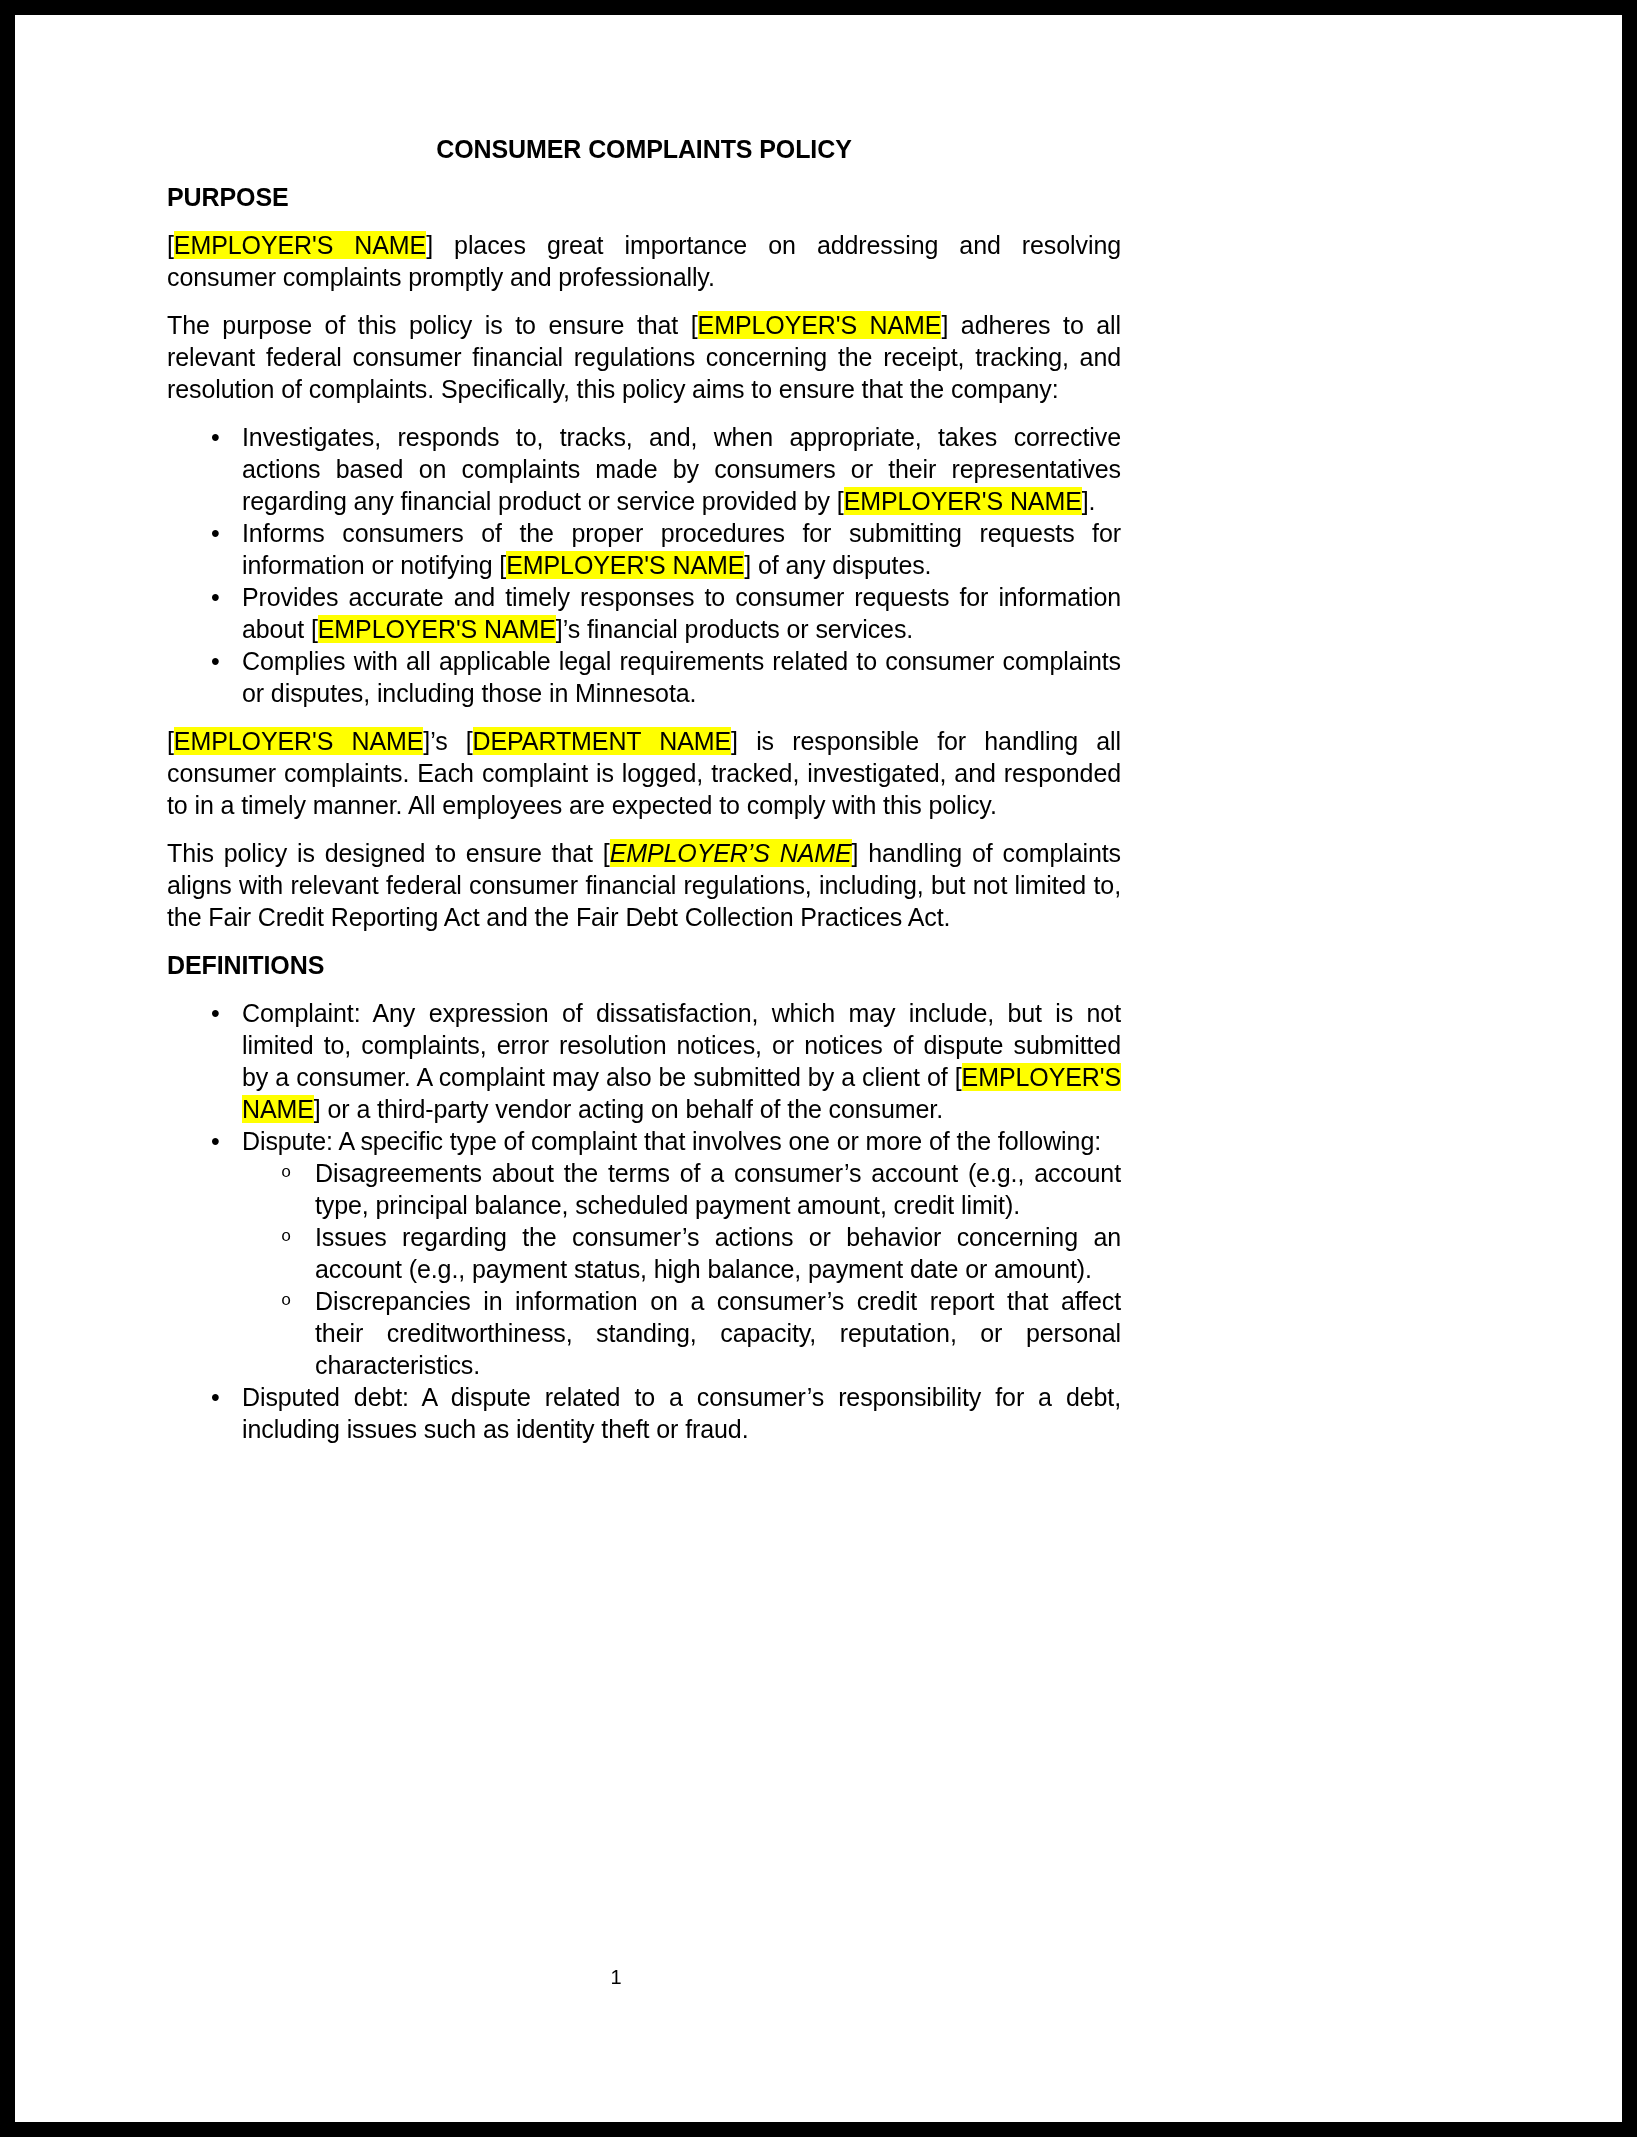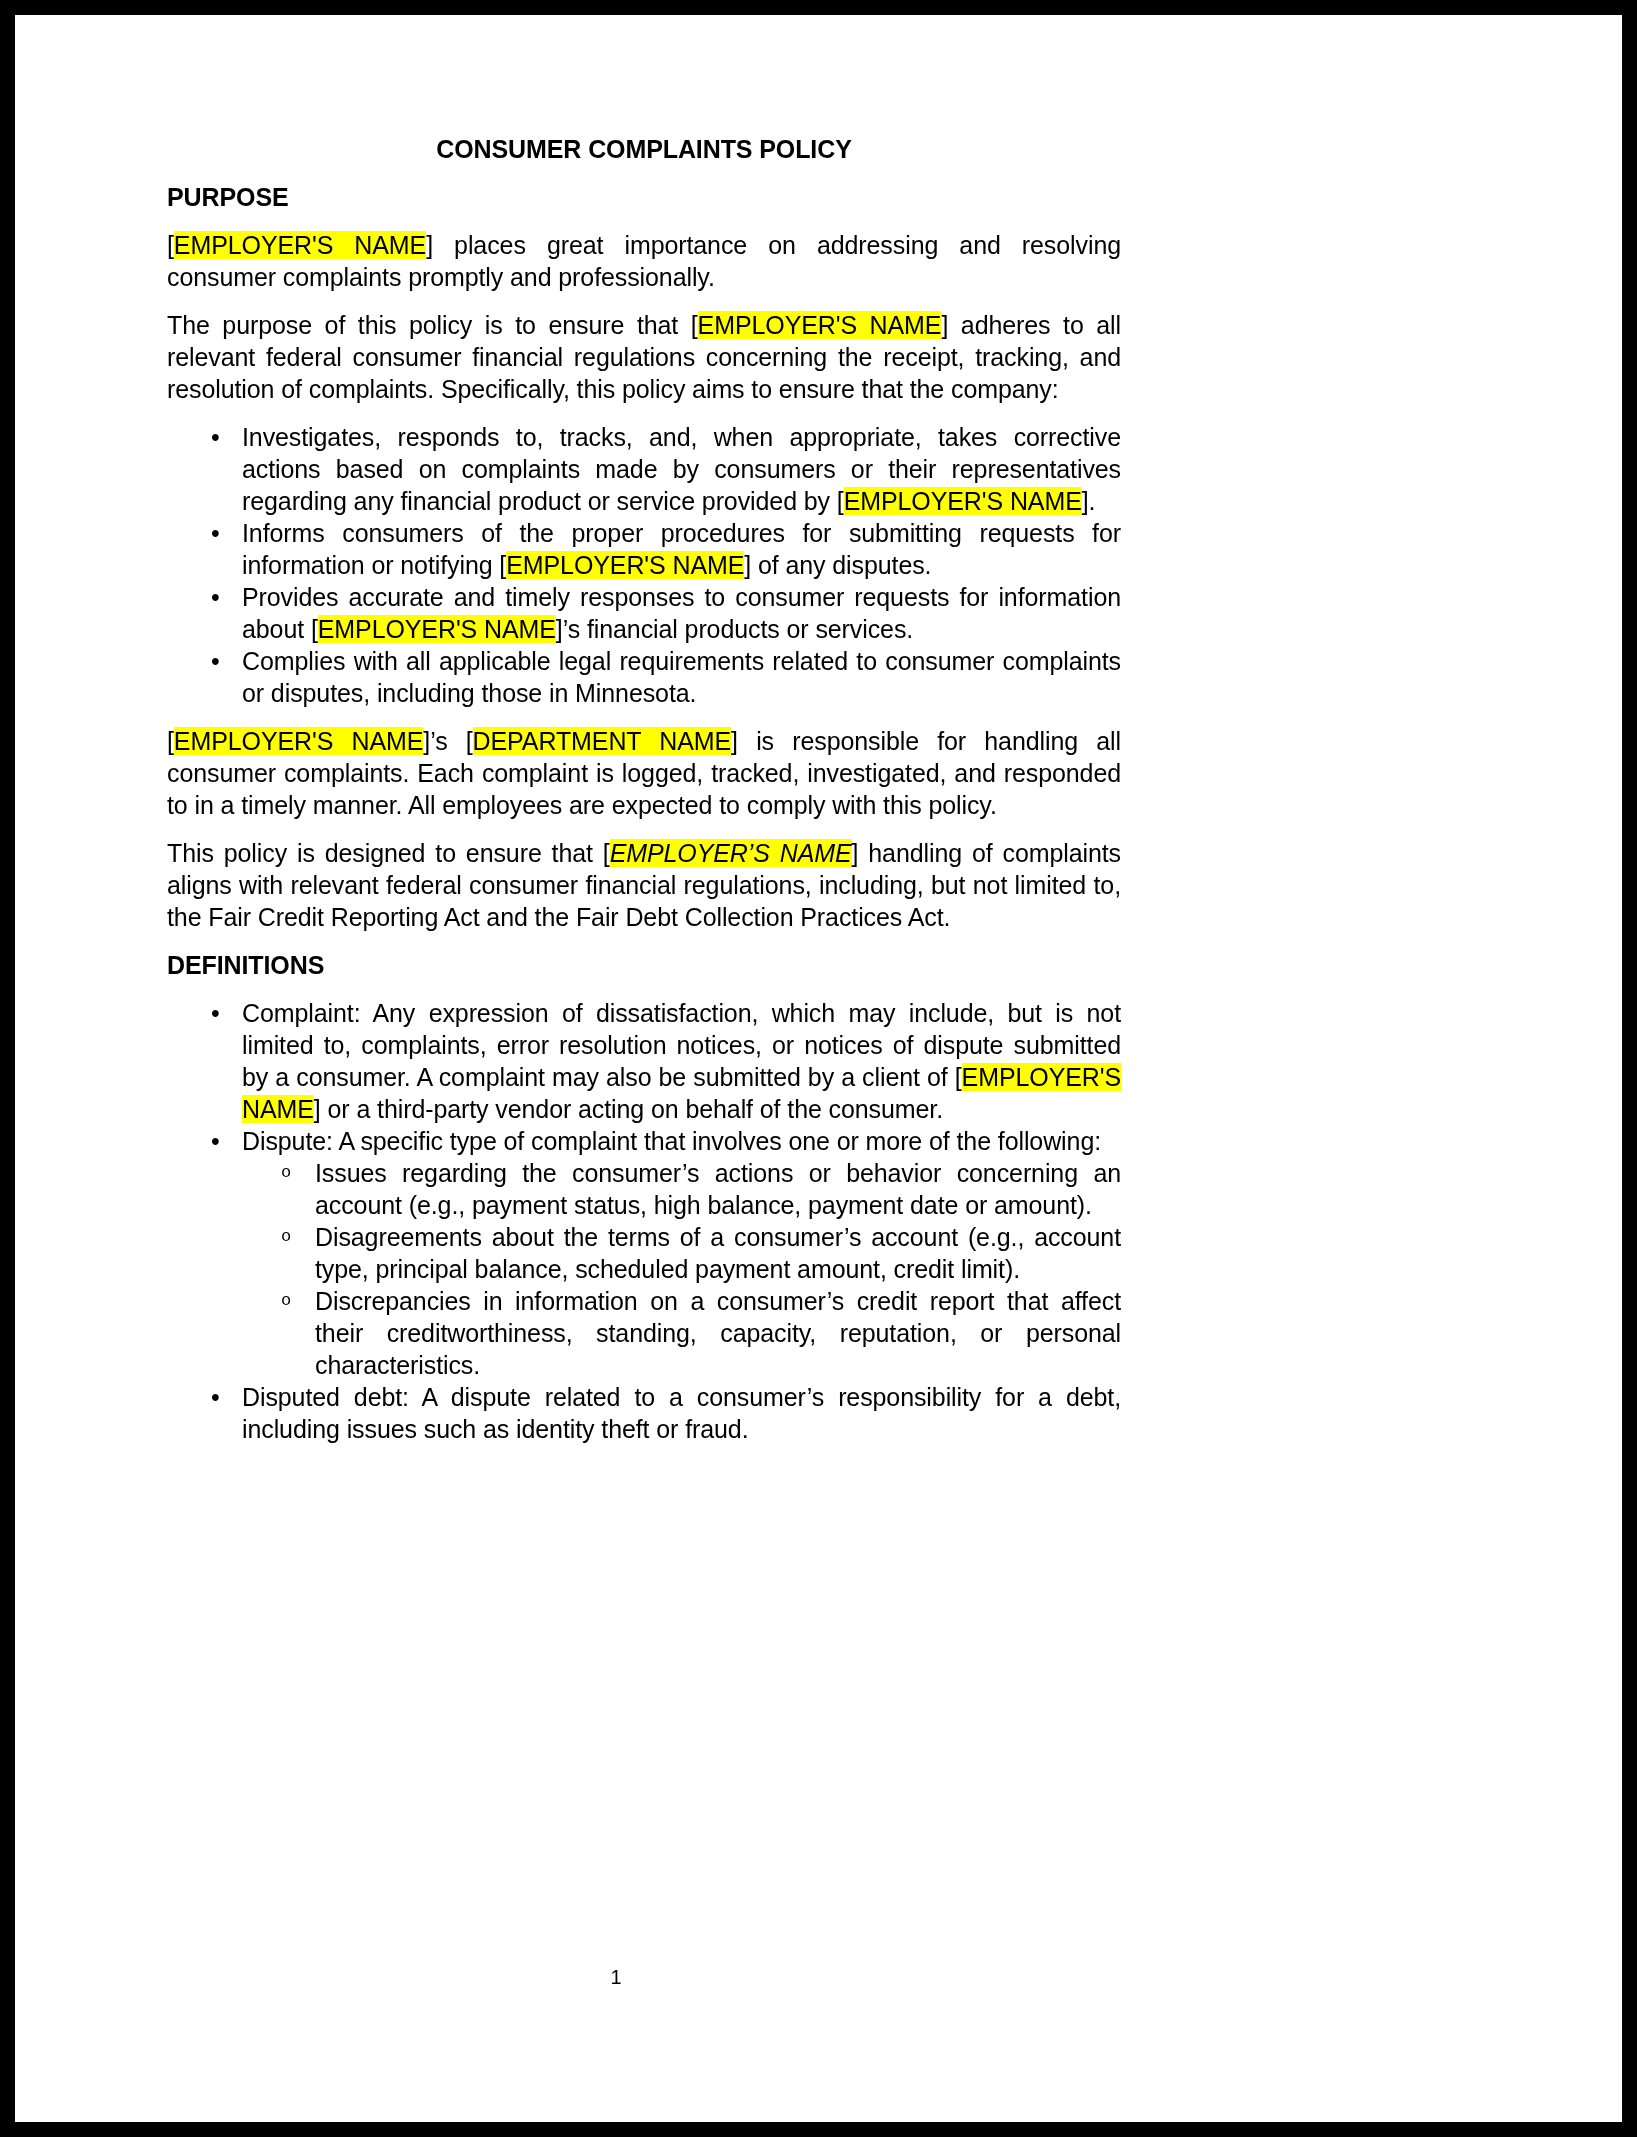--- a/index.html
+++ b/index.html
@@ -112,22 +112,22 @@
     <p class="para"><span>This policy is designed to ensure that [</span><span class="hl" style="background-color: rgb(255, 255, 0); font-style: italic;">EMPLOYER’S NAME</span><span>] handling of complaints aligns with relevant federal consumer financial regulations, including, but not limited to, the Fair Credit Reporting Act and the Fair Debt Collection Practices Act.</span></p>
 
     <p class="heading">DEFINITIONS</p>
 
 
     <ul class="bullets">
       <li><span>Complaint: Any expression of dissatisfaction, which may include, but is not limited to, complaints, error resolution notices, or notices of dispute submitted by a consumer. A complaint may also be submitted by a client of [</span><span class="hl" style="background-color: rgb(255, 255, 0);">EMPLOYER'S NAME</span><span>] or a third-party vendor acting on behalf of the consumer.</span></li>
       <li>
         <span><span>Dispute: A specific type of complaint that involves one or more of the following:</span></span>
         <ul class="sub">
+          <li><span>Disagreements about the terms of a consumer’s account (e.g., account type, principal balance, scheduled payment amount, credit limit).</span></li>
           <li><span>Issues regarding the consumer’s actions or behavior concerning an account (e.g., payment status, high balance, payment date or amount).</span></li>
-          <li><span>Disagreements about the terms of a consumer’s account (e.g., account type, principal balance, scheduled payment amount, credit limit).</span></li>
           <li><span>Discrepancies in information on a consumer’s credit report that affect their creditworthiness, standing, capacity, reputation, or personal characteristics.</span></li>
         </ul>
       </li>
       <li><span>Disputed debt: A dispute related to a consumer’s responsibility for a debt, including issues such as identity theft or fraud.</span></li>
     </ul>
 
   </div>
 
   <div class="page-number">1</div>
 </div>

